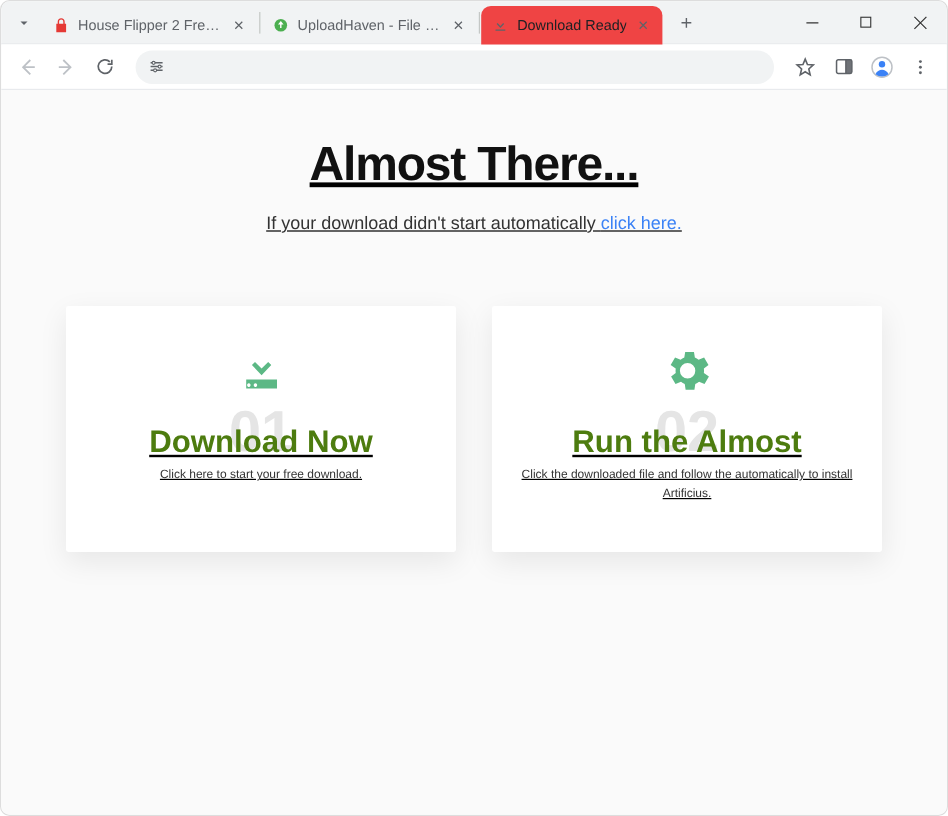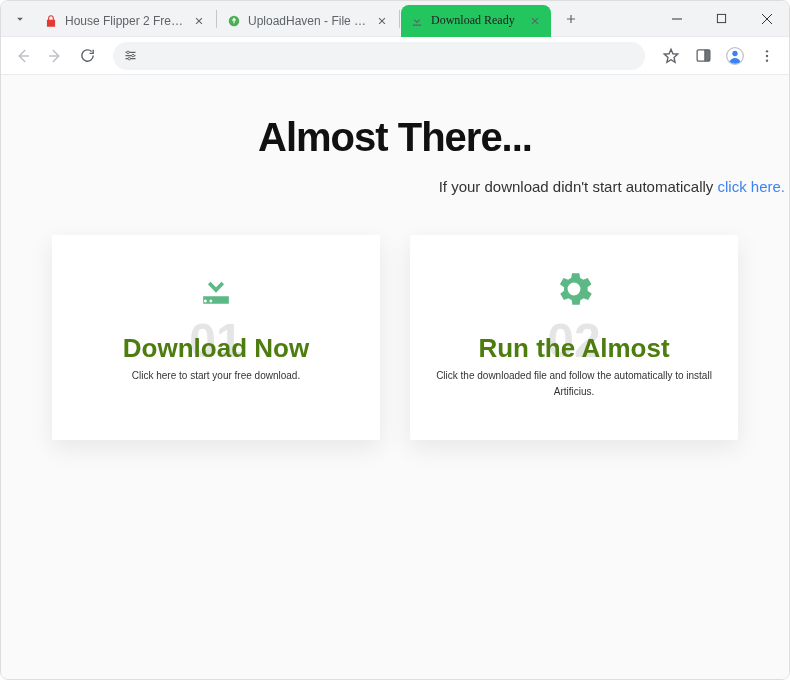--- a/index.html
+++ b/index.html
@@ -54,23 +54,22 @@
       max-width: 180px;
       min-width: 150px;
       font-size: 12px;
       color: #5f6368;
       gap: 6px;
       cursor: pointer;
       position: relative;
       margin-top: 4px;
     }
     .tab.active {
-      background: #22c55e;
+      background: #ef4444;
       color: #202124;
-      font-family: Liberation Serif, serif;
     }
     .tab-favicon {
       width: 16px;
       height: 16px;
       flex-shrink: 0;
       display: flex;
       align-items: center;
       justify-content: center;
     }
     .tab-title {
@@ -146,36 +145,37 @@
       margin: 0 8px;
       display: flex;
       align-items: center;
       padding: 0 10px;
       gap: 8px;
     }
     .content {
       flex: 1;
       background: #fafafa;
       overflow: auto;
-      padding: 40px 4px;
-      position: relative;
+      padding: 40px 24px;
+      position: relative;
+      text-decoration: underline;
     }
     .heading {
       text-align: center;
       font-size: 40px;
       font-weight: 900;
       color: #111;
       margin-bottom: 18px;
       letter-spacing: -1px;
     }
     .subheading {
-      text-align: right;
+      text-align: center;
       font-size: 15px;
       color: #333;
-      margin-bottom: 40px;
+      margin-bottom: 60px;
     }
     .subheading a { color: #3b82f6; text-decoration: none; cursor: pointer; }
     .cards {
       display: flex;
       justify-content: center;
       gap: 30px;
       padding: 0 30px;
     }
     .card {
       background: #fff;

